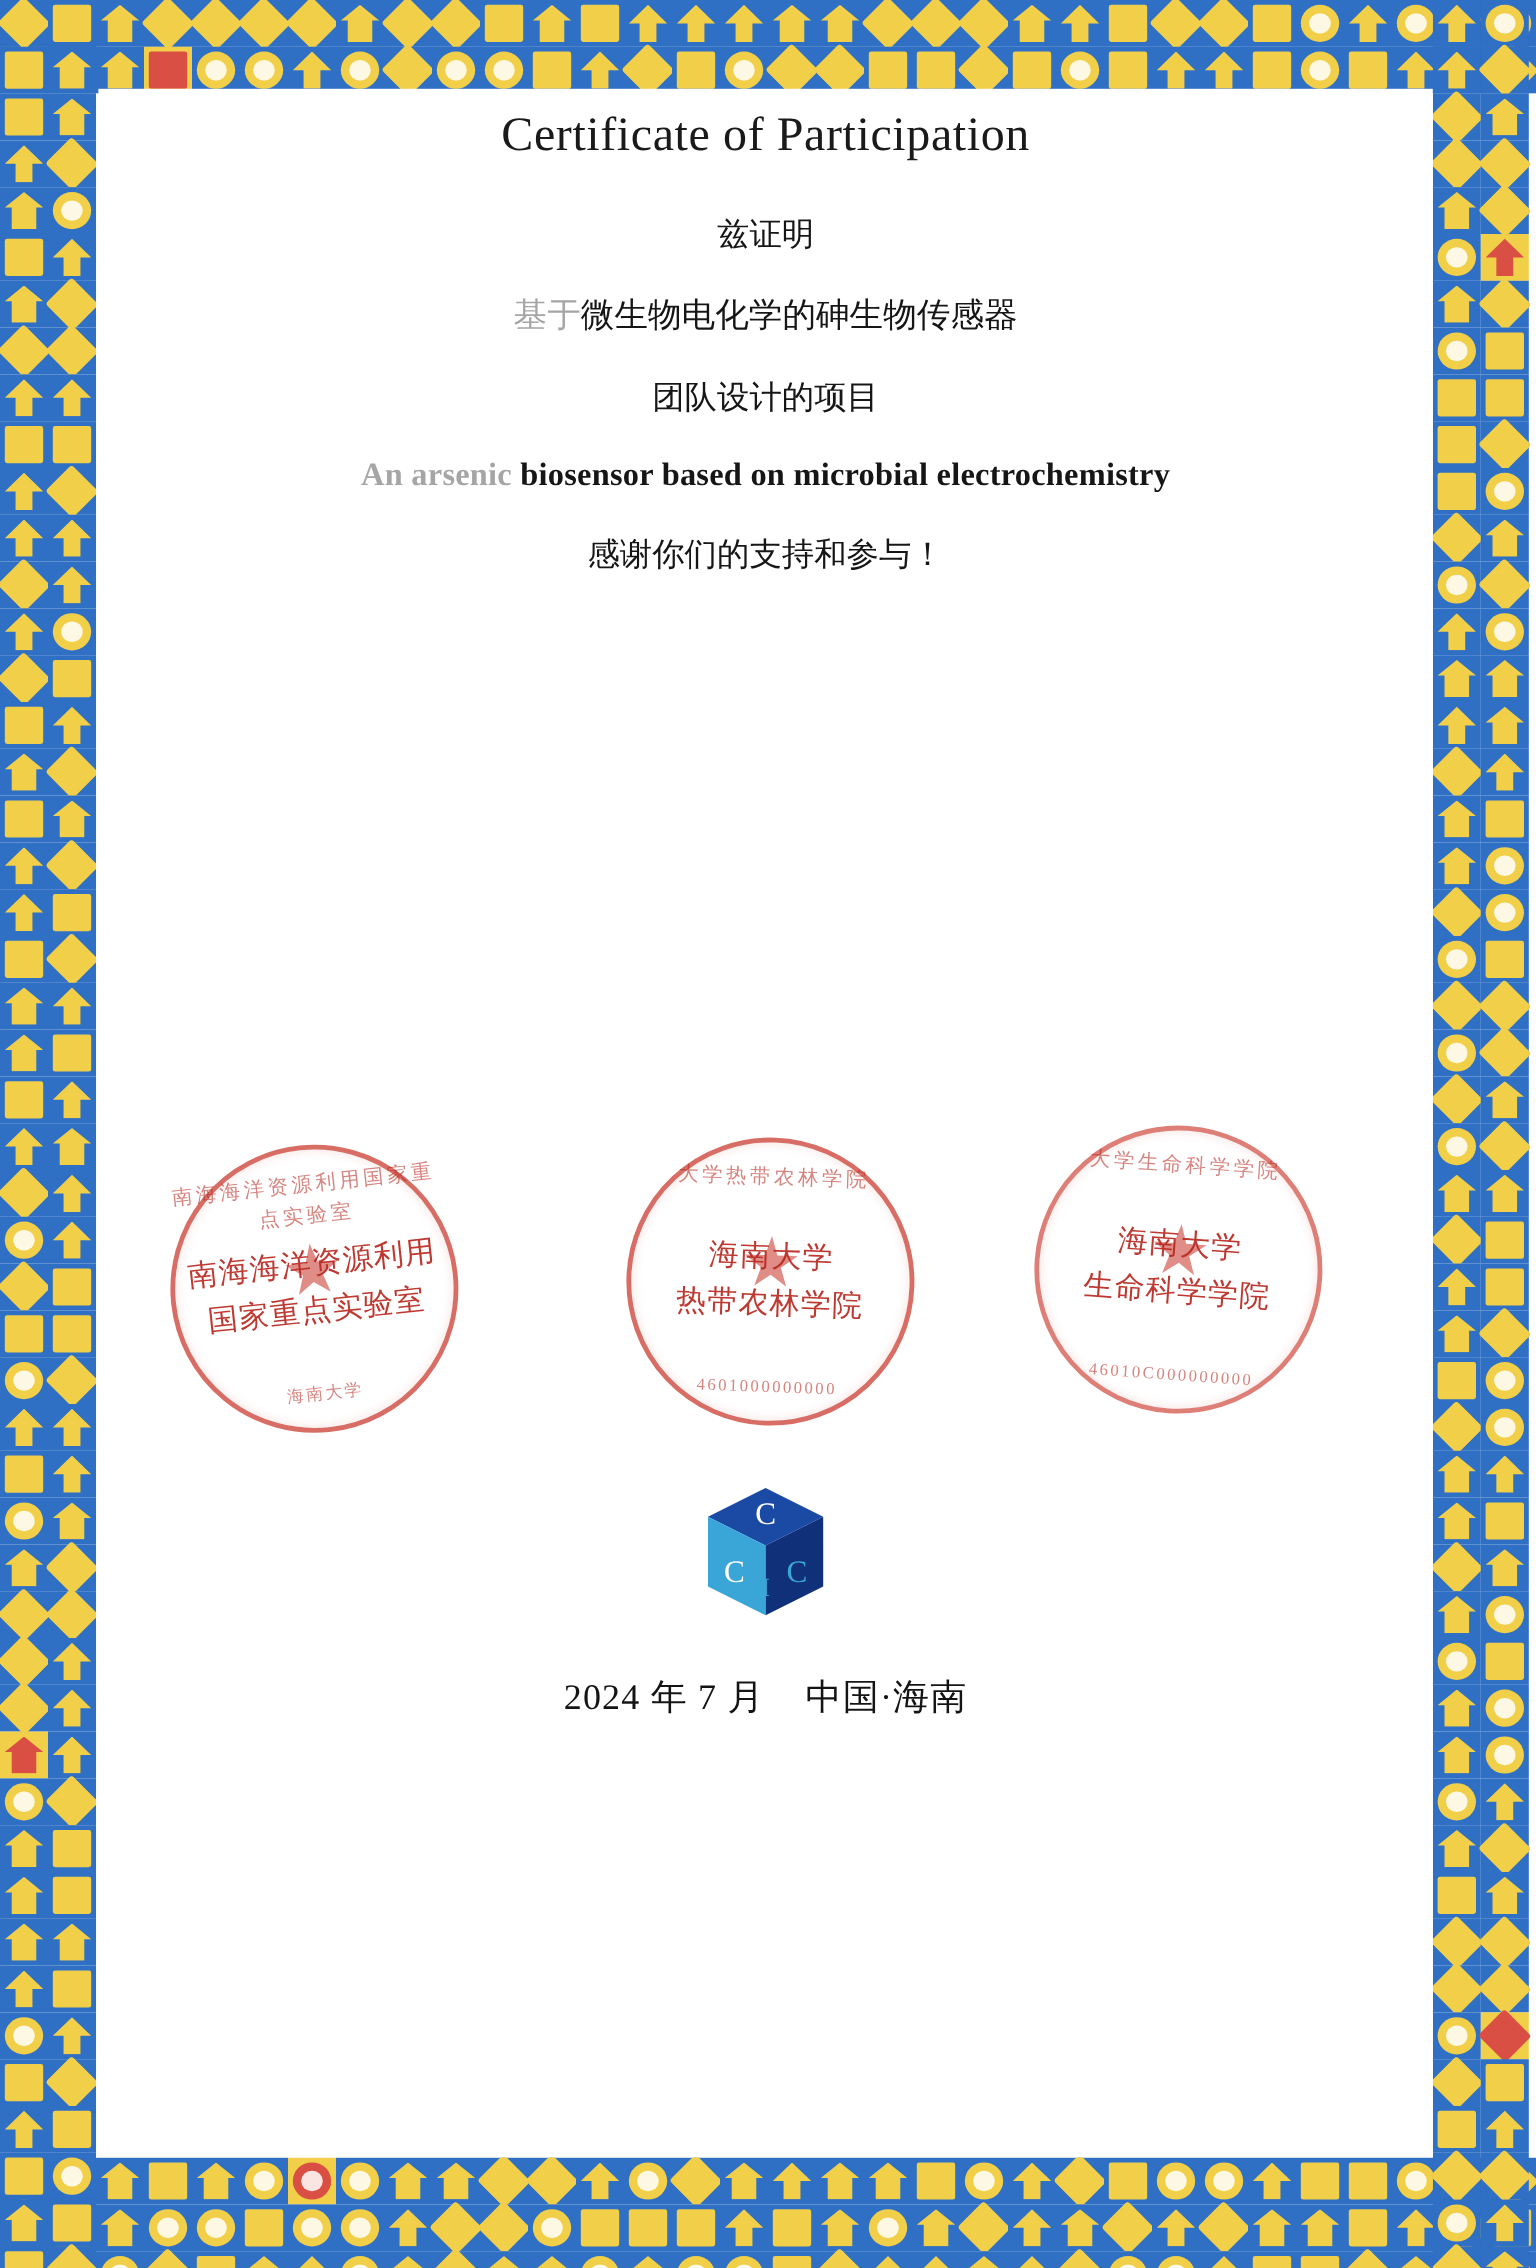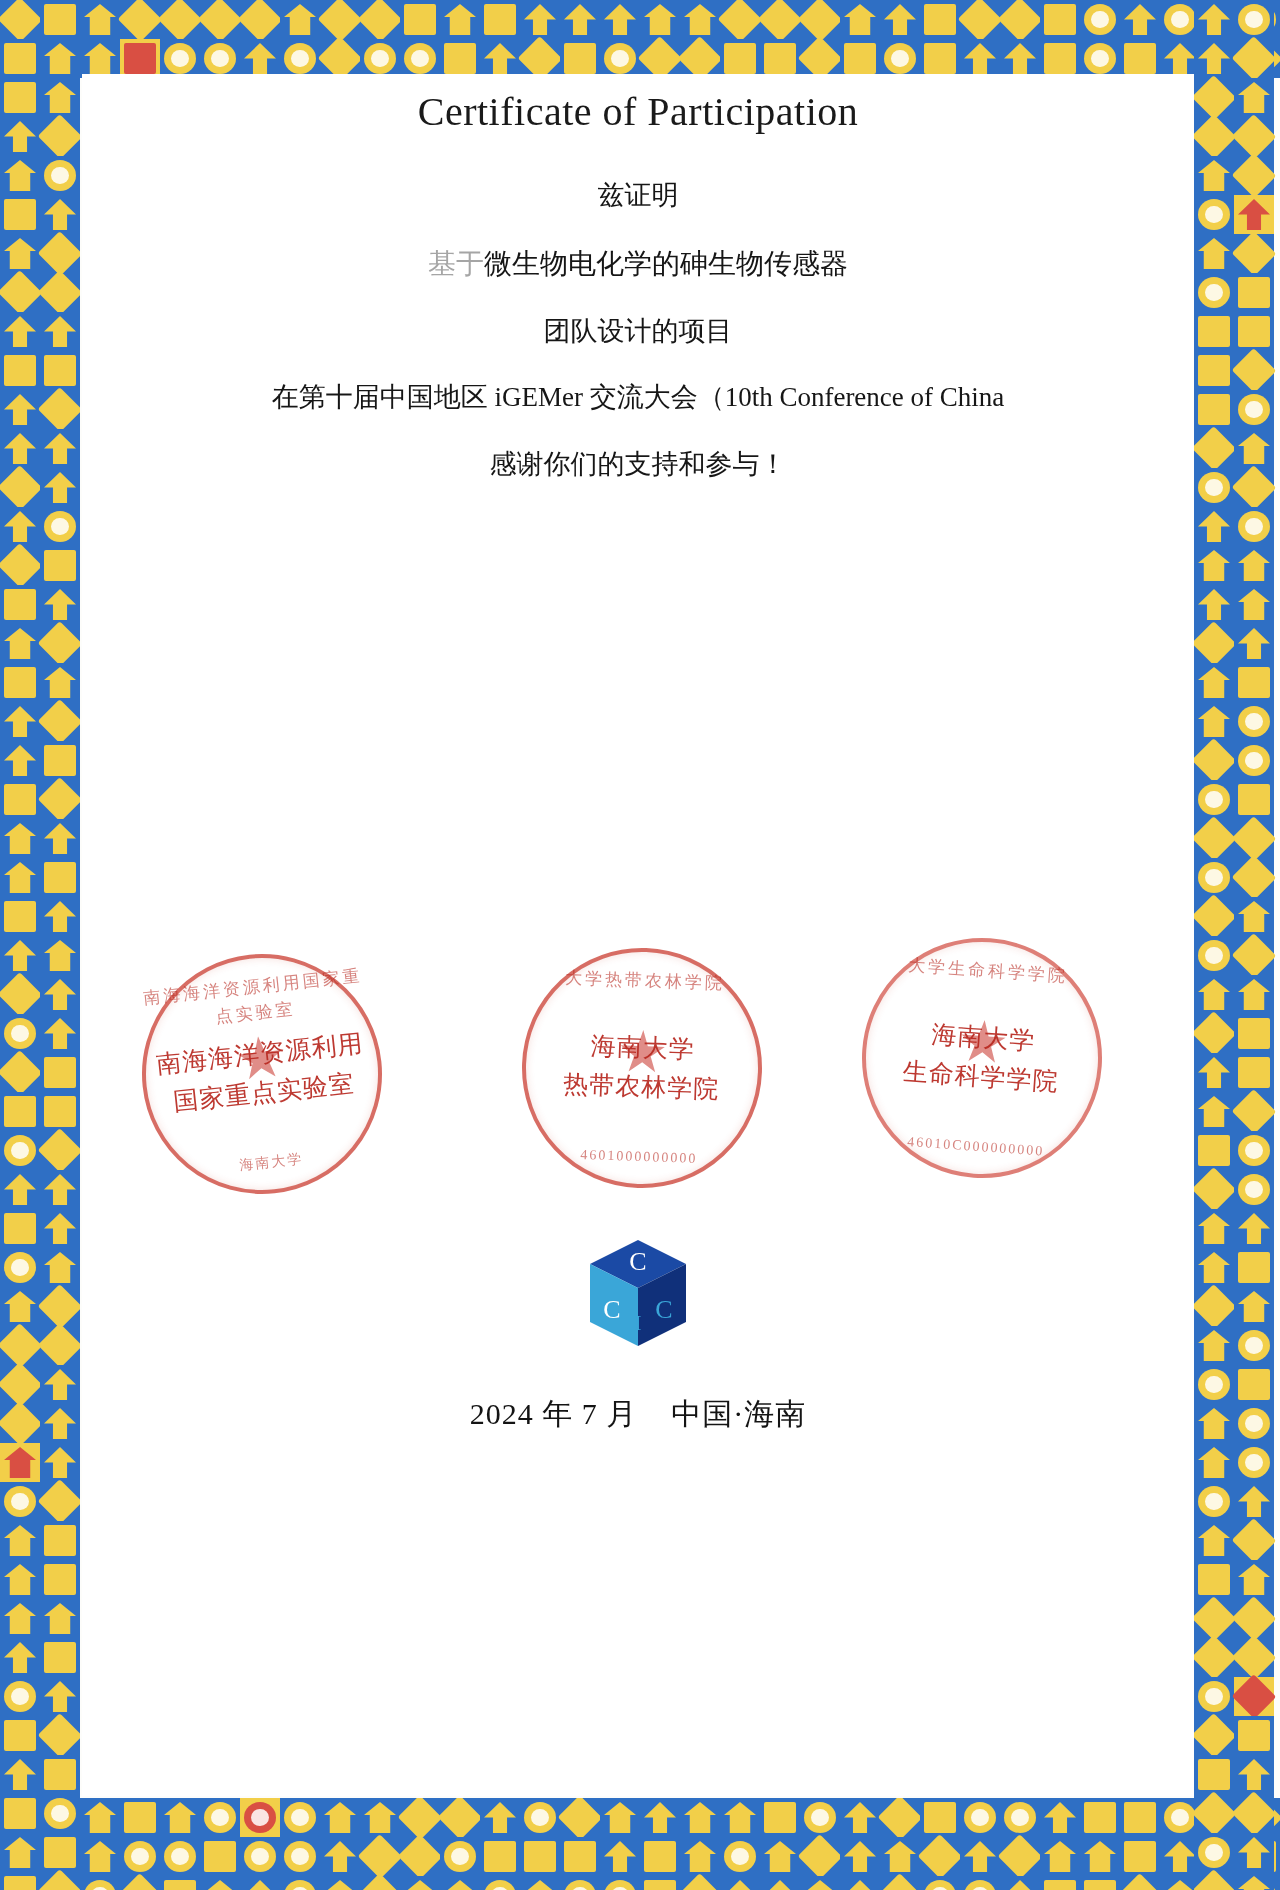--- a/index.html
+++ b/index.html
@@ -1289,22 +1289,24 @@
     <div class="content">
       <div class="title-en">Certificate of Participation</div>
 
       <div class="line l-hereby">兹证明</div>
       <div class="line l-proj-cn">
         <span class="faded">基于</span><span>微生物电化学的砷生物传感器</span>
       </div>
 
       <div class="line l-project">团队设计的项目</div>
 
-
-      <div class="line l-conf1">在第十届中国地区 iGEMer 交流大会（10th Conference of China</div>
+      <div class="line l-proj-en">
+        <span class="faded">An arsenic </span><span>biosensor based on microbial electrochemistry</span>
+      </div>
+
       <div class="line l-thanks">感谢你们的支持和参与！</div>
     </div>
 
     <div class="stamps">
       <div class="stamp stamp-1">
         <div class="arc-top">南海海洋资源利用国家重点实验室</div>
         <div class="star"></div>
         <div class="txt">南海海洋资源利用</div>
         <div class="txt">国家重点实验室</div>
         <div class="arc-bottom">海南大学</div>

